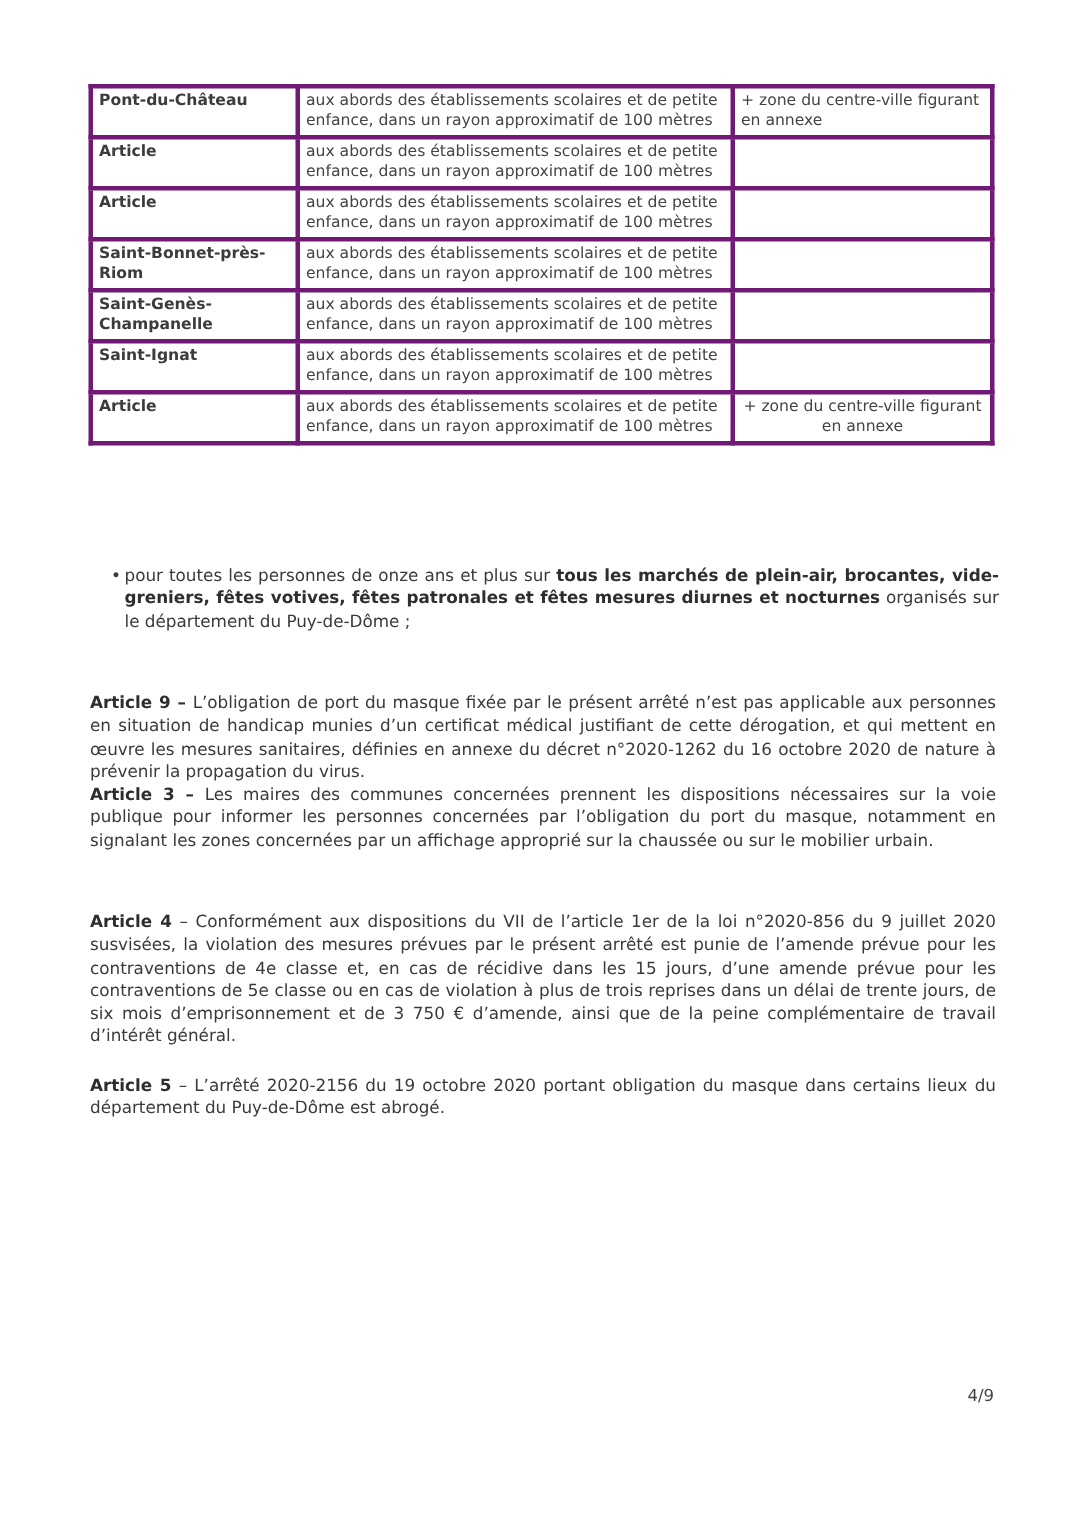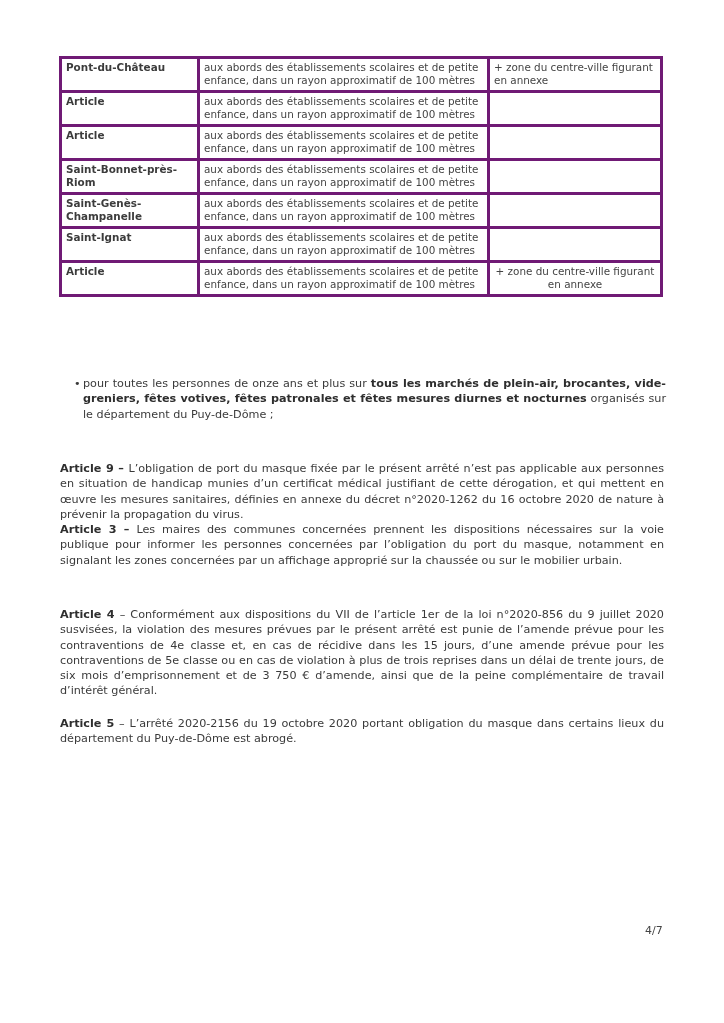--- a/index.html
+++ b/index.html
@@ -85,14 +85,14 @@
   </div>
 
   <div class="para" style="top:607px;">
     <b>Article 4</b><span> – </span><span>Conformément aux dispositions du VII de l’article 1er de la loi n°2020-856 du 9 juillet 2020 susvisées, la violation des mesures prévues par le présent arrêté est punie de l’amende prévue pour les contraventions de 4e classe et, en cas de récidive dans les 15 jours, d’une amende prévue pour les contraventions de 5e classe ou en cas de violation à plus de trois reprises dans un délai de trente jours, de six mois d’emprisonnement et de 3 750 € d’amende, ainsi que de la peine complémentaire de travail d’intérêt général.</span>
   </div>
 
   <div class="para" style="top:704px;margin-top:12px;">
     <b>Article 5</b><span> – </span><span>L’arrêté 2020-2156 du 19 octobre 2020 portant obligation du masque dans certains lieux du département du Puy-de-Dôme est abrogé.</span>
   </div>
 
-  <div class="pagenum">4/7</div>
+  <div class="pagenum">4/9</div>
 </div>
 
 </body></html>

